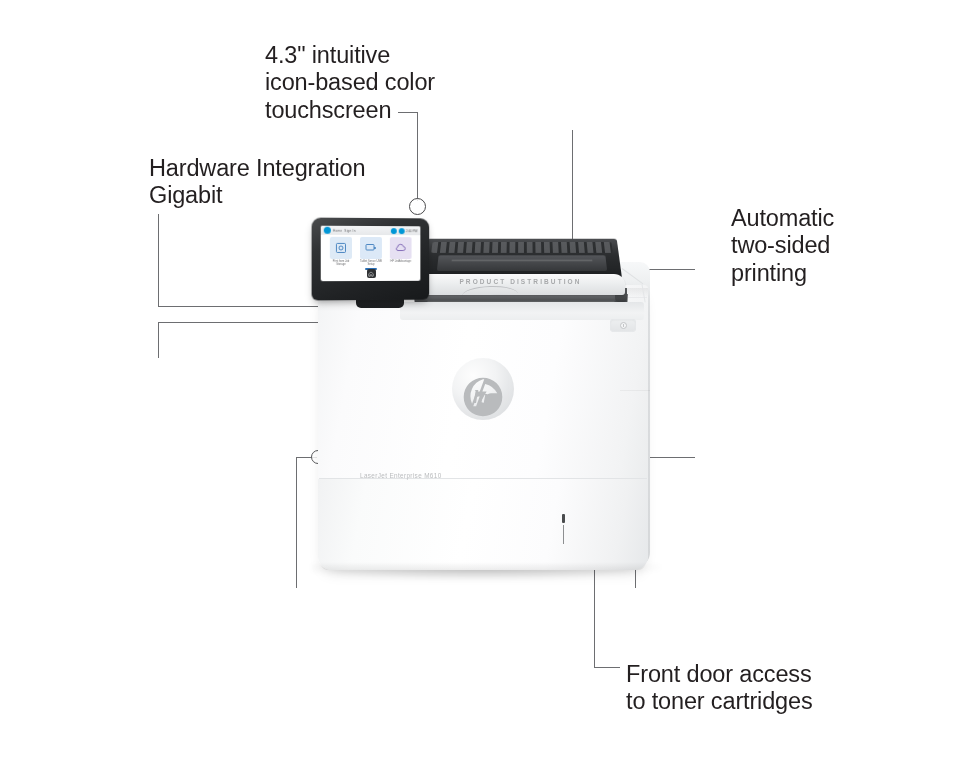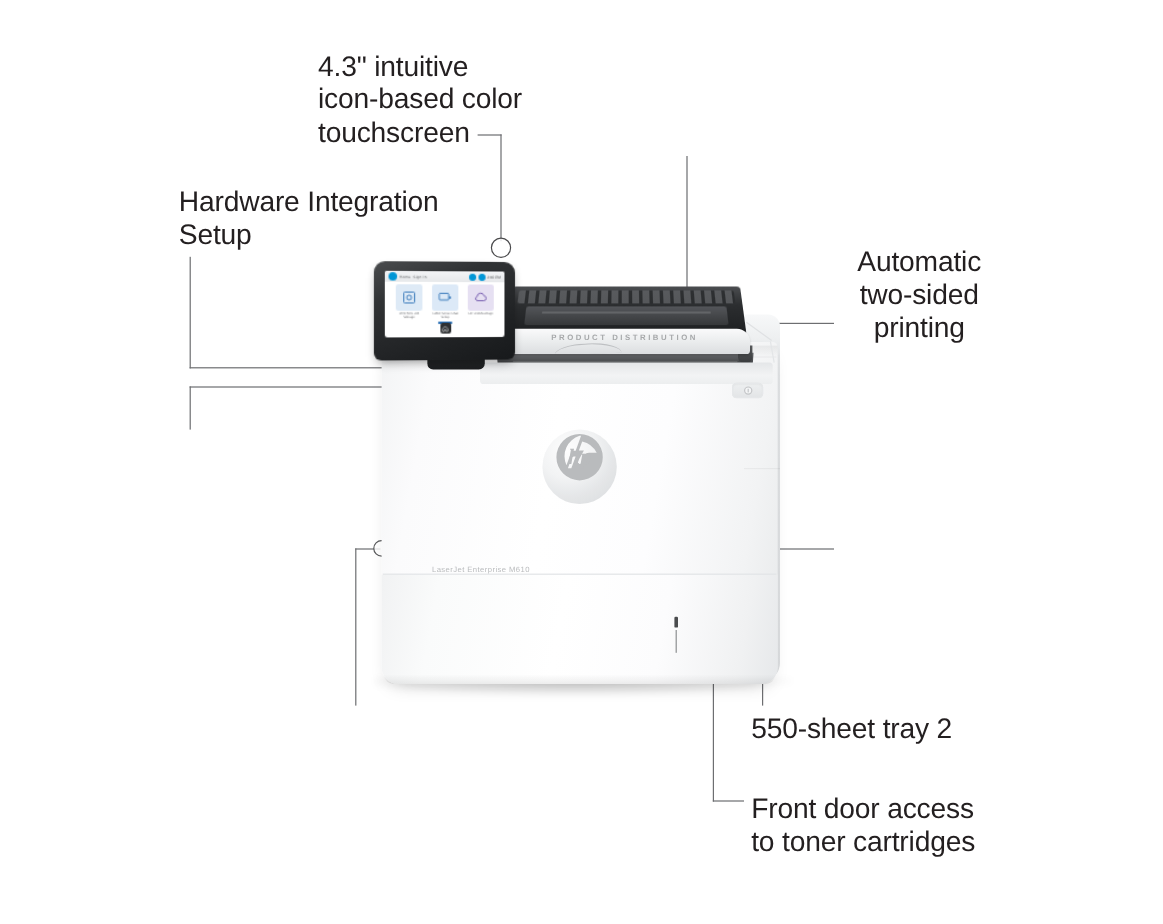--- a/index.html
+++ b/index.html
@@ -403,21 +403,21 @@
   .hp-logo {
     position: absolute;
     left: 162px;
     top: 168px;
     width: 62px;
     height: 62px;
     border-radius: 50%;
     background: radial-gradient(circle at 34% 28%,
                 #fdfdfd 0%, #f2f3f4 38%, #e3e5e7 66%, #d6d8da 100%);
     display: flex;
-    align-items: flex-start;
+    align-items: flex-end;
     justify-content: center;
     opacity: .96;
   }
   .hp-logo svg { width: 46px; height: 46px; display:block; }
 
   
   .model-label {
     position: absolute;
     left: 70px;
     top: 282px;
@@ -484,30 +484,29 @@
 <body>
 
 <div id="stage">
 
   <div class="callout" style="left:265px; top:42px; width:230px;">4.3" intuitive
 icon-based color
 touchscreen</div>
 
 
   <div class="callout" style="left:149px; top:155px; width:260px;">Hardware Integration
-Setup</div>
-
-  <div class="callout" style="left:666px; top:205px; width:200px;text-align:center;">Automatic
+Gigabit</div>
+
+  <div class="callout" style="left:731px; top:205px; width:200px;">Automatic
 two-sided
 printing</div>
 
 
 
 
-  <div class="callout" style="left:626px; top:594px; width:300px;">550-sheet tray 2</div>
 
   <div class="callout" style="left:626px; top:650px; width:300px;margin-top:11px;">Front door access
 to toner cartridges</div>
 
   <div class="leader h" style="left:398px; top:112px; width:20px;"></div>
   <div class="leader v" style="left:417px; top:112px; height:89px;"></div>
 
   <div class="leader v" style="left:572px; top:130px; height:135px;"></div>
 
   <div class="leader v" style="left:158px; top:214px; height:93px;"></div>

